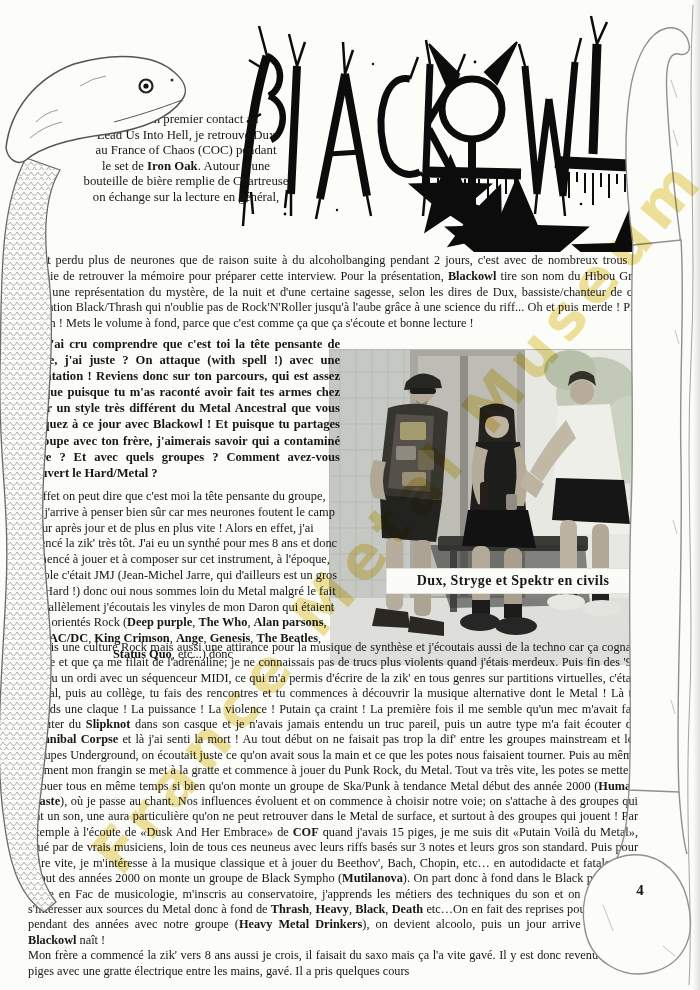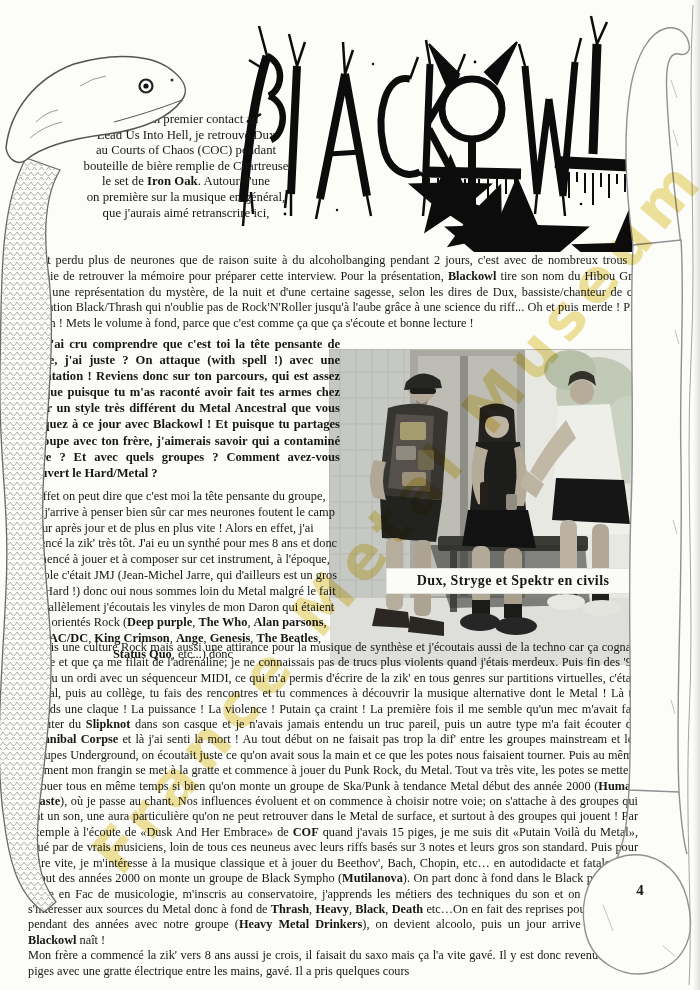--- a/index.html
+++ b/index.html
@@ -204,25 +204,24 @@
         <ellipse cx="236" cy="252" rx="19" ry="8" fill="#e8e8e3"></ellipse>
         <ellipse cx="272" cy="258" rx="20" ry="8" fill="#e4e4df"></ellipse>
       </g>
     </svg>
     <div class="caption">Dux, Stryge et Spektr en civils</div>
   </div>
 
   <div class="txt intro">
       <div><span>Après un premier contact au</span></div>
       <div><span>Lead Us Into Hell, je retrouve Dux</span></div>
-      <div><span>au Courts of Chaos (COC) pendant</span></div>
+      <div><span>au France of Chaos (COC) pendant</span></div>
+      <div><span>le set de </span><b>Iron Oak</b><span>. Autour d'une</span></div>
       <div><span>bouteille de bière remplie de Chartreuse</span></div>
-      <div><span>le set de </span><b>Iron Oak</b><span>. Autour d'une</span></div>
-      <div><span>on première sur la musique en général,</span></div>
-      <div><span>que j'aurais aimé retranscrire ici,</span></div>
+      <div><span>on échange sur la lecture en général,</span></div>
     </div>
 
   <div class="txt opening"><span>ayant perdu plus de neurones que de raison suite à du alcoholbanging pendant 2 jours, c'est avec de nombreux trous que j'essaie de retrouver la mémoire pour préparer cette interview. Pour la présentation, </span><b>Blackowl</b><span> tire son nom du Hibou Grand Duc, une représentation du mystère, de la nuit et d'une certaine sagesse, selon les dires de Dux, bassiste/chanteur de cette formation Black/Thrash qui n'oublie pas de Rock'N'Roller jusqu'à l'aube grâce à une science du riff... Oh et puis merde ! Place au son ! Mets le volume à fond, parce que c'est comme ça que ça s'écoute et bonne lecture !</span></div>
 
   <div class="txt question"><b>Dux, j'ai cru comprendre que c'est toi la tête pensante de l'hydre, j'ai juste ? On attaque (with spell !) avec une présentation ! Reviens donc sur ton parcours, qui est assez atypique puisque tu m'as raconté avoir fait tes armes chez toi sur un style très différent du Metal Ancestral que vous pratiquez à ce jour avec Blackowl ! Et puisque tu partages ce groupe avec ton frère, j'aimerais savoir qui a contaminé l'autre ? Et avec quels groupes ? Comment avez-vous découvert le Hard/Metal ?</b></div>
 
   <div class="txt answer1"><span>En effet on peut dire que c'est moi la tête pensante du groupe, quand j'arrive à penser bien sûr car mes neurones foutent le camp jour après jour et de plus en plus vite ! Alors en effet, j'ai commencé la zik' très tôt. J'ai eu un synthé pour mes 8 ans et donc commencé à jouer et à composer sur cet instrument, à l'époque, mon idole c'était JMJ (Jean-Michel Jarre, qui d'ailleurs est un gros fan de Hard !) donc oui nous sommes loin du Metal malgré le fait que parallèlement j'écoutais les vinyles de mon Daron qui étaient plutôt orientés Rock (</span><b>Deep purple</b><span>, </span><b>The Who</b><span>, </span><b>Alan parsons</b><span>, </span><b>Yes</b><span>, </span><b>AC/DC</b><span>, </span><b>King Crimson</b><span>, </span><b>Ange</b><span>, </span><b>Genesis</b><span>, </span><b>The Beatles</b><span>, </span><b>Status Quo</b><span>, etc...) donc</span></div>
 
   <div class="txt answer2">
     <p><span>j'avais une culture Rock mais aussi une attirance pour la musique de synthèse et j'écoutais aussi de la techno car ça cognait grave et que ça me filait de l'adrénaline; je ne connaissais pas de trucs plus violents quand j'étais merdeux. Puis fin des '90 j'ai eu un ordi avec un séquenceur MIDI, ce qui m'a permis d'écrire de la zik' en tous genres sur partitions virtuelles, c'était génial, puis au collège, tu fais des rencontres et tu commences à découvrir la musique alternative dont le Metal ! Là tu prends une claque ! La puissance ! La violence ! Putain ça craint ! La première fois il me semble qu'un mec m'avait fait écouter du </span><b>Slipknot</b><span> dans son casque et je n'avais jamais entendu un truc pareil, puis un autre type m'a fait écouter du </span><b>Cannibal Corpse</b><span> et là j'ai senti la mort ! Au tout début on ne faisait pas trop la dif' entre les groupes mainstream et les groupes Underground, on écoutait juste ce qu'on avait sous la main et ce que les potes nous faisaient tourner. Puis au même moment mon frangin se met à la gratte et commence à jouer du Punk Rock, du Metal. Tout va très vite, les potes se mettent à jouer tous en même temps si bien qu'on monte un groupe de Ska/Punk à tendance Metal début des année 2000 (</span><b>Human Waste</b><span>), où je passe au chant. Nos influences évoluent et on commence à choisir notre voie; on s'attache à des groupes qui ont un son, une aura particulière qu'on ne peut retrouver dans le Metal de surface, et surtout à des groupes qui jouent ! Par exemple à l'écoute de «Dusk And Her Embrace» de </span><b>COF</b><span> quand j'avais 15 piges, je me suis dit «Putain Voilà du Metal», joué par de vrais musiciens, loin de tous ces neuneus avec leurs riffs basés sur 3 notes et leurs gros son standard. Puis pour faire vite, je m'intéresse à la musique classique et à jouer du Beethov', Bach, Chopin, etc… en autodidacte et fatalement, début des années 2000 on monte un groupe de Black Sympho (</span><b>Mutilanova</b><span>). On part donc à fond dans le Black puis je me casse en Fac de musicologie, m'inscris au conservatoire, j'apprends les métiers des techniques du son et on continue à s'intéresser aux sources du Metal donc à fond de </span><b>Thrash</b><span>, </span><b>Heavy</b><span>, </span><b>Black</b><span>, </span><b>Death</b><span> etc…On en fait des reprises pour déconner pendant des années avec notre groupe (</span><b>Heavy Metal Drinkers</b><span>), on devient alcoolo, puis un jour arrive où l'entité </span><b>Blackowl</b><span> naît !</span></p>

